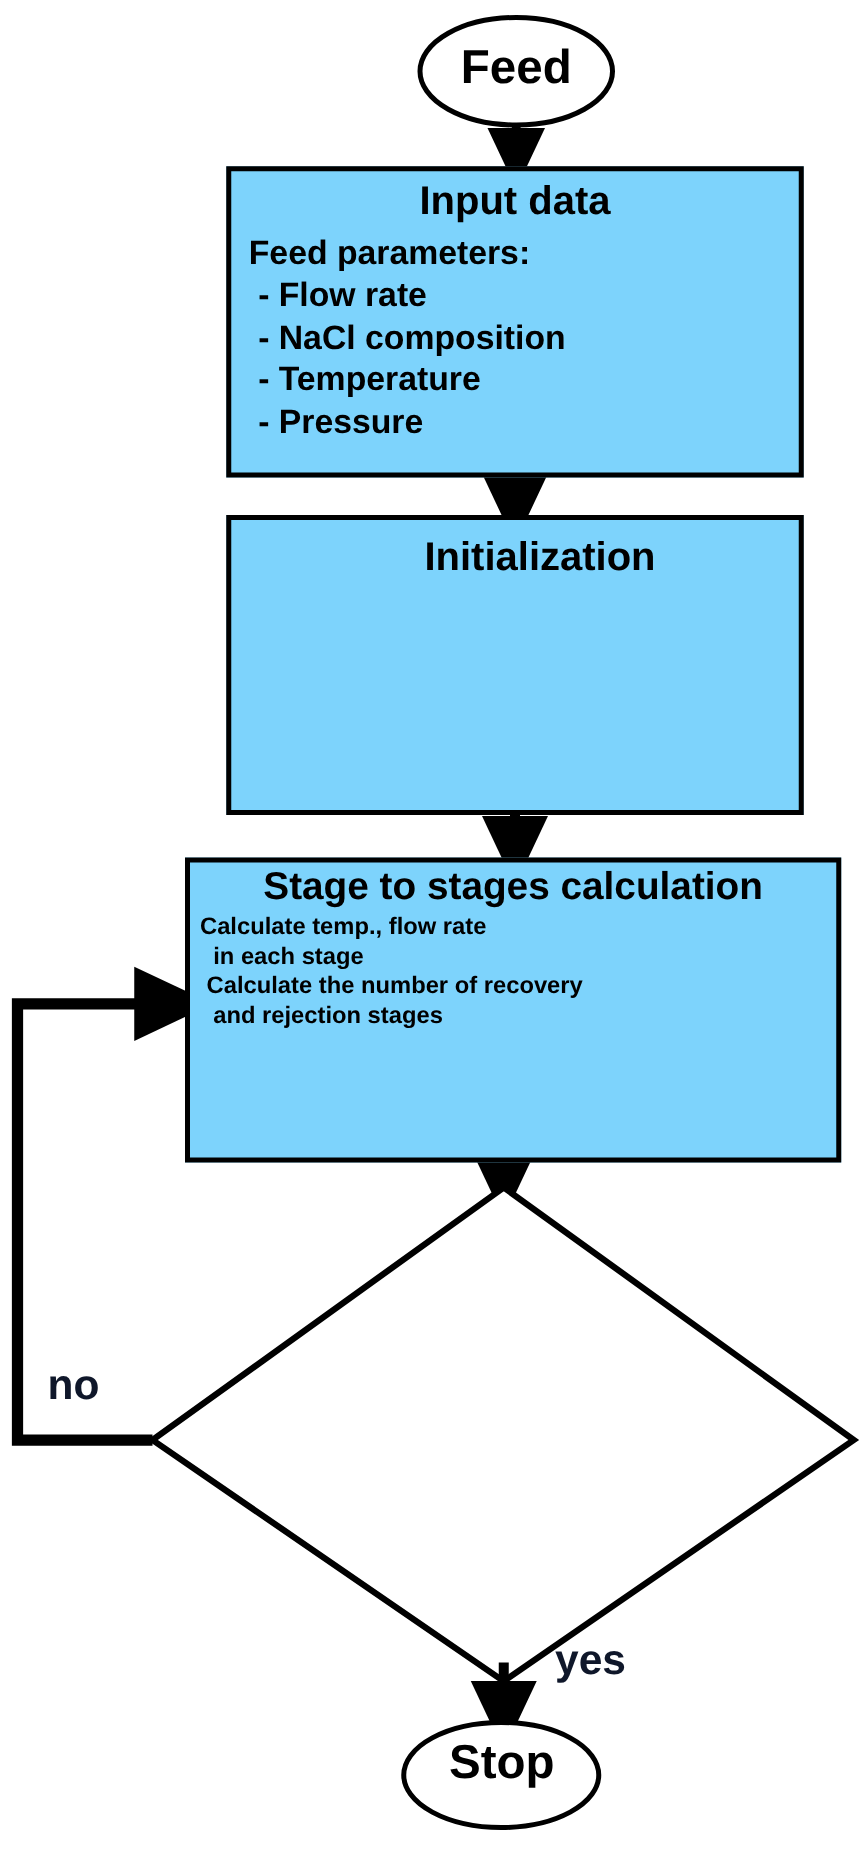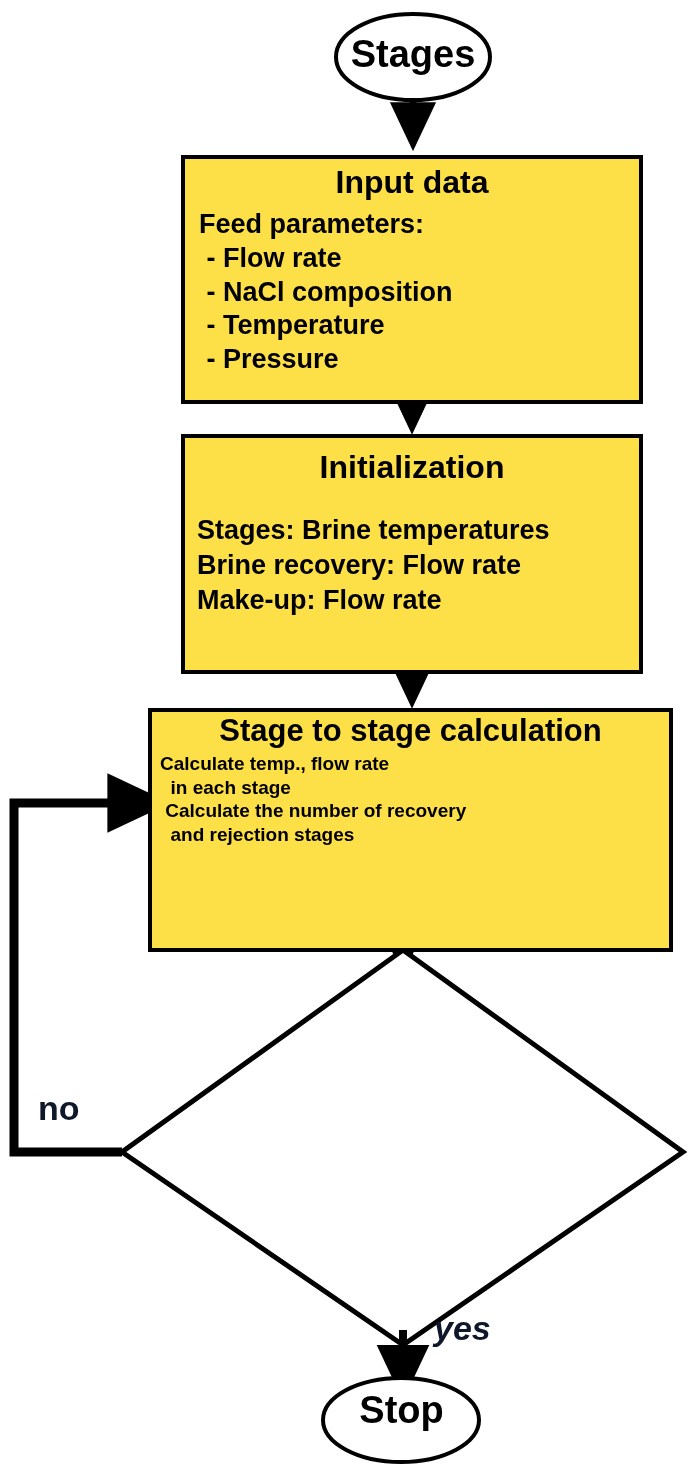--- a/index.html
+++ b/index.html
@@ -50,26 +50,25 @@
     left: 323px; top: 1378px;
     width: 157px; height: 84px;
   }
   #start-node-wrap .terminator-label { top: 20px; }
   #stop-node-wrap  .terminator-label { top: 12px; }
 
   
   .process-box {
     position: absolute;
     border: 4px solid #000000;
-    background: #fde047;
+    background: #7dd3fc;
     box-sizing: border-box;
-    margin-top: 22px;
   }
   #box-input-data  { left: 181px; top: 133px; width: 462px; height: 249px; }
-  #box-initialization { left: 181px; top: 412px; width: 462px; height: 240px; }
+  #box-initialization { left: 181px; top: 412px; width: 462px; height: 240px; padding-left: 40px; }
   #box-stage-calc  { left: 148px; top: 686px; width: 525px; height: 244px; }
 
   .box-title {
     text-align: center;
     font-weight: bold;
     color: #000;
     font-size: 31px;
     line-height: 1.1;
     white-space: pre;
   }
@@ -126,21 +125,21 @@
   
   .edge-label {
     position: absolute;
     font-family: "Liberation Sans", sans-serif;
     font-weight: bold;
     font-size: 34px;
     color: #0f172a;
     white-space: pre;
   }
   #label-no  { left: 38px;  top: 1089px; }
-  #label-yes { left: 434px; top: 1309px; font-style: italic; }
+  #label-yes { left: 444px; top: 1309px; }
 </style>
 </head>
 <body>
 
 <div id="flowchart-root">
 
   <svg class="layer" viewBox="0 0 692 1479">
     <defs>
       <marker id="arrowhead" markerWidth="7" markerHeight="7" refX="3.4" refY="3.5" orient="auto" markerUnits="strokeWidth">
         <path d="M0,0.2 L7,3.5 L0,6.8 Z" fill="#000000"></path>
@@ -163,41 +162,38 @@
     <polygon points="403,950 683,1152 403,1345 122,1152" fill="#ffffff" stroke="#000000" stroke-width="5"></polygon>
 
     <path d="M 122,1152 L 14,1152 L 14,803 L 138,803" fill="none" stroke="#000000" stroke-width="9" marker-end="url(#arrowhead)"></path>
 
     <line x1="403" y1="1330" x2="403" y2="1372" stroke="#000000" stroke-width="8" marker-end="url(#arrowhead)"></line>
 
     <ellipse cx="401" cy="1420" rx="78" ry="42" fill="#ffffff" stroke="#000000" stroke-width="4"></ellipse>
   </svg>
 
   <div id="start-node-wrap">
-    <div class="node-text terminator-label">Stages</div>
+    <div class="node-text terminator-label">Feed</div>
   </div>
 
   <div class="process-box" id="box-input-data">
     <div class="box-title">Input data</div>
     <div class="box-body">Feed parameters:
  - Flow rate
  - NaCl composition
  - Temperature
  - Pressure</div>
   </div>
 
   <div class="process-box" id="box-initialization">
     <div class="box-title">Initialization</div>
-    <div class="box-body">Stages: Brine temperatures
-Brine recovery: Flow rate
-Make-up: Flow rate</div>
   </div>
 
   <div class="process-box" id="box-stage-calc">
-    <div class="box-title">Stage to stage calculation</div>
+    <div class="box-title">Stage to stages calculation</div>
     <div class="box-body">Calculate temp., flow rate
   in each stage
  Calculate the number of recovery
   and rejection stages</div>
   </div>
 
 
   <div class="edge-label" id="label-no">no</div>
   <div class="edge-label" id="label-yes">yes</div>
 

